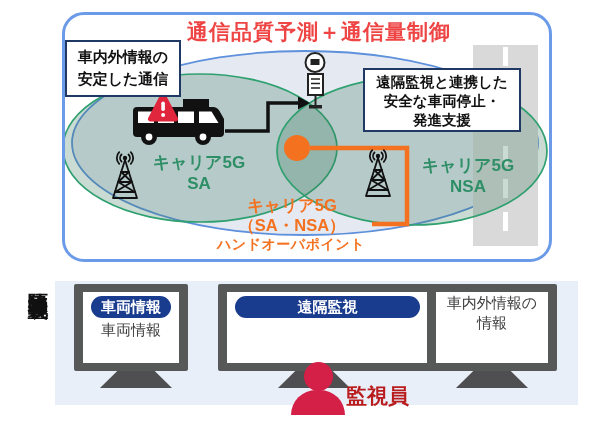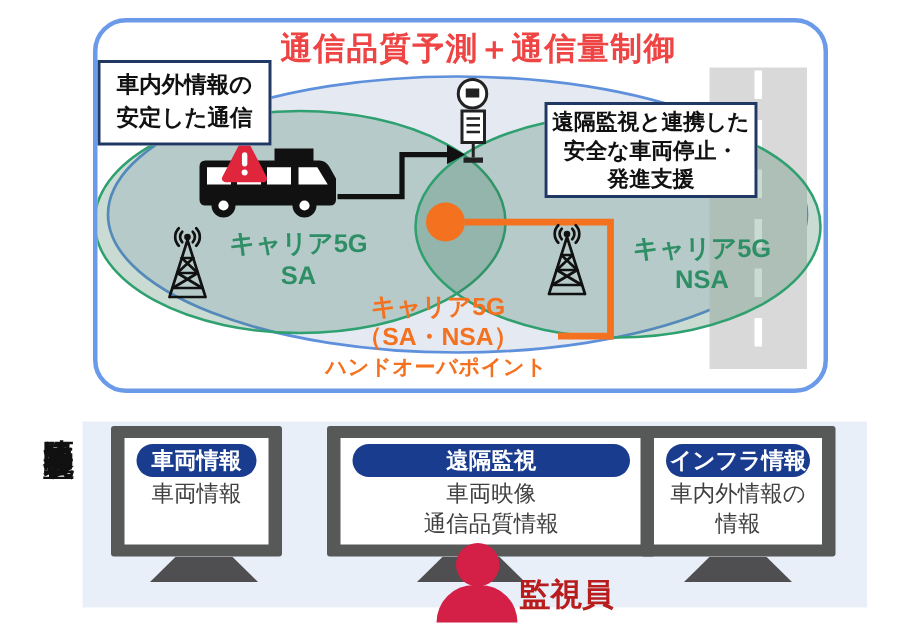--- a/index.html
+++ b/index.html
@@ -18,21 +18,21 @@
   .diagram svg{position:absolute;left:0;top:0;}
   .diagram-title{
     position:absolute;left:12px;top:3px;width:100%;text-align:center;
     color:#ef4444;font-size:21px;font-weight:bold;letter-spacing:1px;
   }
   .callout{
     position:absolute;background:#ffffff;border:2.5px solid #1F3864;
     color:#111;font-weight:bold;text-align:center;box-sizing:border-box;
   }
   .callout.left{left:0;top:25px;width:116px;height:57px;font-size:15px;line-height:1.45;padding-top:4px;}
-  .callout.right{left:298px;top:53px;width:142px;height:64px;font-size:14.5px;line-height:1.32;padding-top:3px;}
+  .callout.right{left:298px;top:53px;width:158px;height:64px;font-size:14.5px;line-height:1.32;padding-top:3px;}
   .carrier-label{
     position:absolute;width:150px;text-align:center;color:#2E8E66;
     font-size:17px;font-weight:bold;line-height:1.25;
   }
   .carrier-label.sa{left:59px;top:137px;}
   .carrier-label.nsa{left:328px;top:140px;}
   .handover-label{
     position:absolute;left:147px;top:181px;width:160px;text-align:center;
     color:#F4711F;font-size:16.5px;font-weight:bold;line-height:1.2;
   }
@@ -157,27 +157,24 @@
 
 <div class="monitor m1">
   <div class="screen">
     <span class="pill">車両情報</span>
     <div class="screen-body pre">車両情報</div>
   </div>
 </div>
 <div class="monitor m2">
   <div class="screen">
     <span class="pill">遠隔監視</span>
-    <div class="screen-body pre">車両映像
-通信品質情報</div>
   </div>
 </div>
 <div class="monitor m3">
   <div class="screen">
-    <span class="pill">インフラ情報</span>
     <div class="screen-body pre">車内外情報の
 情報</div>
   </div>
 </div>
 
 <div class="stand s1"></div>
 <div class="stand s2"></div>
 <div class="stand s3"></div>
 
 <div class="person-head"></div>

